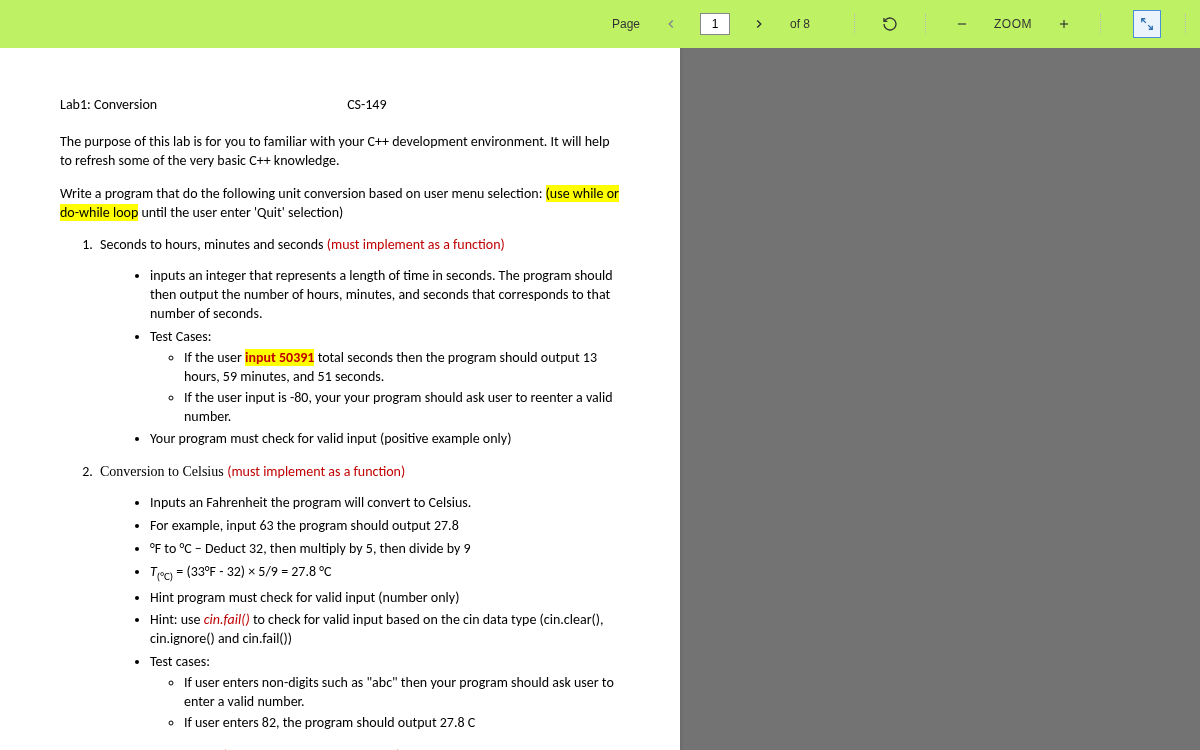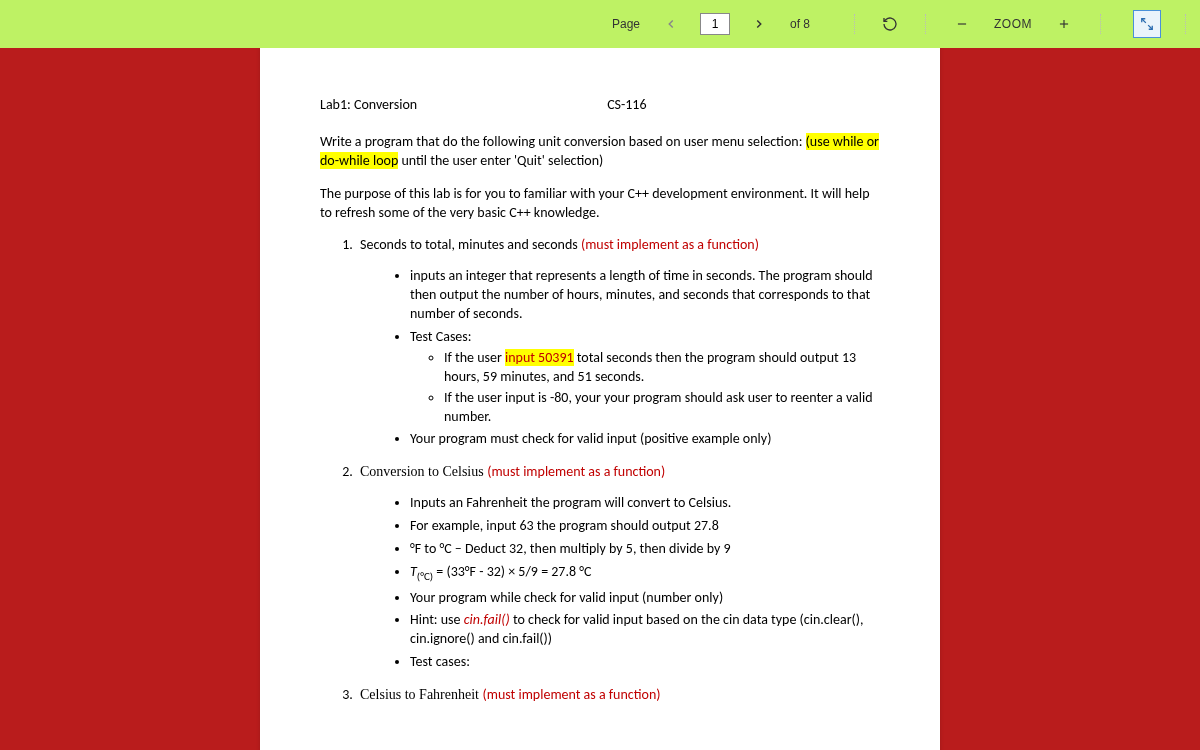--- a/index.html
+++ b/index.html
@@ -63,23 +63,22 @@
   display: flex; align-items: center; justify-content: center;
   cursor: pointer;
   margin-left: 8px;
 }
 .toolbar .fs-btn svg { width: 14px; height: 14px; }
 
 .viewport {
   position: absolute;
   top: 36px; left: 0; right: 0; bottom: 0;
   overflow: hidden;
-  background: #b91c1c;
+  background: #737373;
   display: flex;
-  justify-content: center;
 }
 .page {
   width: 680px;
   background: #fff;
   margin-top: 10px;
   box-shadow: 0 1px 4px rgba(0,0,0,0.15);
   padding: 50px 60px 20px 60px;
   font-family: Calibri, Arial, sans-serif;
   font-size: 14px;
   line-height: 1.35;
@@ -89,21 +88,21 @@
 }
 .doc-header {
   display: flex;
   justify-content: flex-start;
   gap: 190px;
   margin-bottom: 18px;
 }
 .doc-body p { margin-bottom: 14px; }
 .highlight { background: #ffff00; }
 .red { color: #c00000; }
-.redbold { color: #c00000; font-weight: normal; }
+.redbold { color: #c00000; font-weight: bold; }
 .list1 { list-style: decimal; padding-left: 36px; margin-top: 6px; }
 .list1 > li { margin-bottom: 14px; padding-left: 4px; }
 .bullets { list-style: disc; padding-left: 50px; margin-top: 12px; }
 .bullets > li { margin-bottom: 4px; }
 .circles { list-style: circle; padding-left: 34px; margin-top: 2px; }
 .circles > li { margin-bottom: 2px; }
 .sub { font-size: 11px; vertical-align: sub; }
 .serif { font-family: "Times New Roman", serif; }
 b { font-weight: normal; }
 </style>
@@ -153,31 +152,31 @@
         <line x1="21" y1="21" x2="14" y2="14"></line>
       </svg>
   </div>
   <div class="divider"></div>
 </div>
 
 <div class="viewport">
   <div class="page">
     <div class="doc-header">
       <span>Lab1:  Conversion</span>
-      <span>CS-116</span>
+      <span>CS-149</span>
     </div>
     <div class="doc-body">
+      <p>The purpose of this lab is for you to familiar with your C++ development environment.  It will help to refresh some of the very basic C++ knowledge.</p>
       <p>
         <span>Write a program that do the following unit conversion based on user menu selection: </span><span class="highlight">(use while or do-while loop</span><span> until the user enter 'Quit' selection)</span>
       </p>
-      <p>The purpose of this lab is for you to familiar with your C++ development environment.  It will help to refresh some of the very basic C++ knowledge.</p>
 
       <ol class="list1">
         <li>
-          <span>Seconds to total, minutes and seconds   </span><span class="red">(must implement as a function)</span>
+          <span>Seconds to hours, minutes and seconds   </span><span class="red">(must implement as a function)</span>
           <ul class="bullets">
             <li>inputs an integer that represents a length of time in seconds.  The program should then output the number of hours, minutes, and seconds that corresponds to that number of seconds.</li>
             <li>
               <b>Test Cases:</b>
               <ul class="circles">
                 <li>
                   <span>If the user </span><span class="highlight redbold">input 50391</span><span> total seconds then the program should output 13 hours, 59 minutes, and 51 seconds.</span>
                 </li>
                 <li>If the user input is -80, your your program should ask user to reenter a valid number.</li>
               </ul>
@@ -188,26 +187,30 @@
 
         <li>
           <span class="serif">Conversion to Celsius </span><b class="red">(must implement as a function)</b>
           <ul class="bullets">
             <li>Inputs an Fahrenheit the program will convert to Celsius.</li>
             <li>For example, input 63 the program should output 27.8</li>
             <li><b>°F to °C – Deduct 32, then multiply by 5, then divide by 9</b></li>
             <li>
               <i><span>T</span></i><span class="sub">(°C)</span><span> = (33°F - 32) × 5/9 = 27.8 °C</span>
             </li>
-            <li>Your program while check for valid input (number only)</li>
+            <li>Hint program must check for valid input (number only)</li>
             <li>
               <span>Hint: use </span><i class="red">cin.fail()</i><span> to check for valid input based on the cin data type (cin.clear(), cin.ignore() and cin.fail())</span>
             </li>
             <li>
               <b>Test cases:</b>
+              <ul class="circles">
+                <li>If user enters non-digits such as "abc" then your program should ask user to enter a valid number.</li>
+                <li>If user enters 82, the program should output 27.8 C</li>
+              </ul>
             </li>
           </ul>
         </li>
 
         <li>
           <span class="serif">Celsius to Fahrenheit  </span><b class="red">(must implement as a function)</b>
           
         </li>
       </ol>
     </div>

